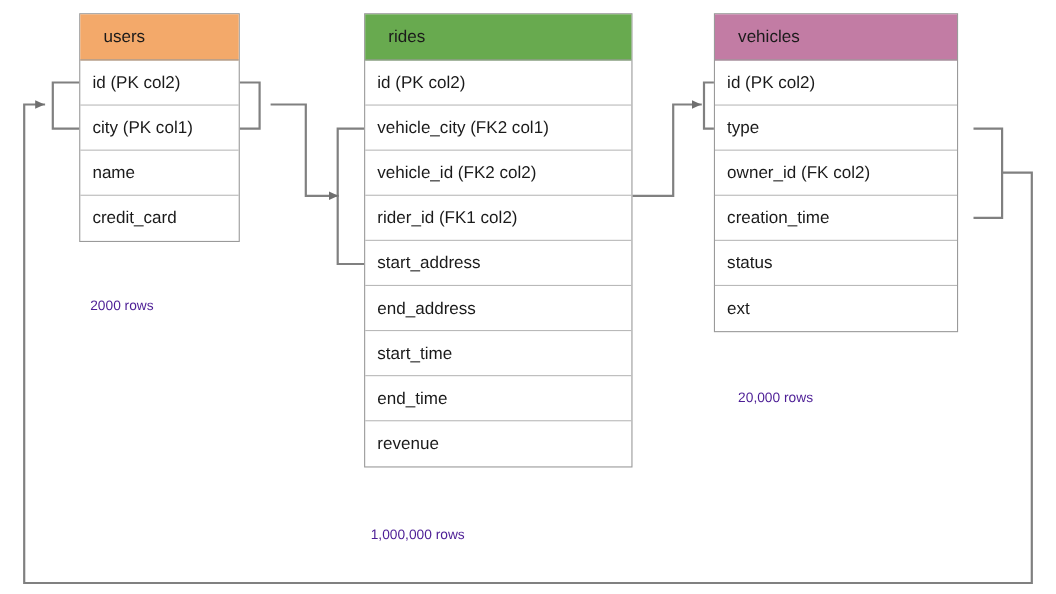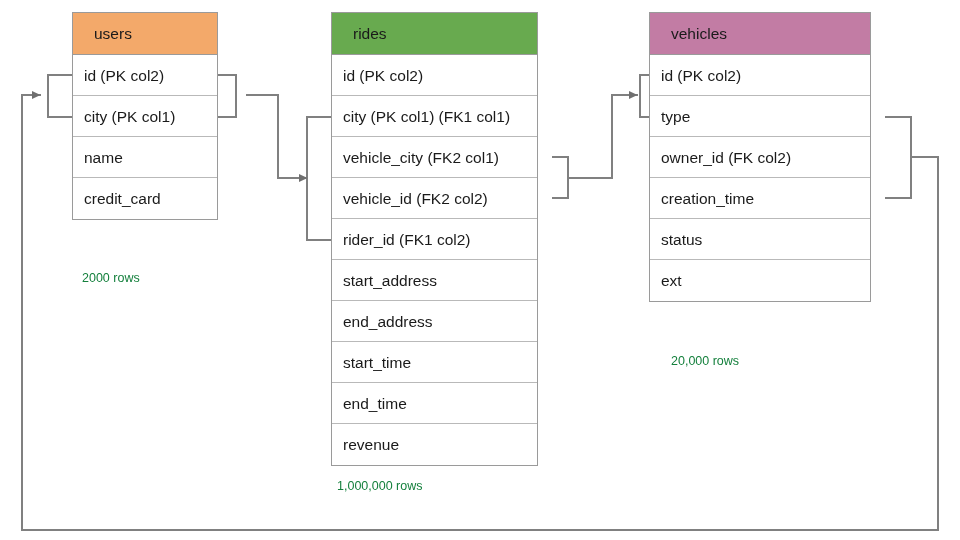--- a/index.html
+++ b/index.html
@@ -50,21 +50,21 @@
     border-bottom: 1px solid #b9b9b9;
     white-space: nowrap;
     overflow: hidden;
   }
   .field.last {
     border-bottom: none;
   }
   .rowcount {
     position: absolute;
     font-size: 12.5px;
-    color: #15803d;
+    color: #4c1d95;
     white-space: nowrap;
   }
 </style>
 </head>
 <body>
 
 <div id="canvas">
 
   <svg id="connectors" viewBox="0 0 960 540" xmlns="http://www.w3.org/2000/svg">
     <defs>
@@ -94,24 +94,23 @@
 
   <div class="entity" style="left:72px; top:12px; width:146px;">
     <div class="entity-header" style="background:#f3a96a;">users</div>
     <div class="field">id (PK col2)</div>
     <div class="field">city (PK col1)</div>
     <div class="field">name</div>
     <div class="field last">credit_card</div>
   </div>
   <div class="rowcount" style="left:82px; top:271px;">2000 rows</div>
 
-  <div class="entity" style="left:331px; top:12px; width:207px;">
+  <div class="entity" style="left:331px; top:12px; width:244px;">
     <div class="entity-header" style="background:#68aa4f;">rides</div>
     <div class="field">id (PK col2)</div>
-    <div class="field">city (PK col1) (FK1 col1)</div>
     <div class="field">vehicle_city (FK2 col1)</div>
     <div class="field">vehicle_id (FK2 col2)</div>
     <div class="field">rider_id (FK1 col2)</div>
     <div class="field">start_address</div>
     <div class="field">end_address</div>
     <div class="field">start_time</div>
     <div class="field">end_time</div>
     <div class="field last">revenue</div>
   </div>
   <div class="rowcount" style="left:337px; top:479px;">1,000,000 rows</div>

